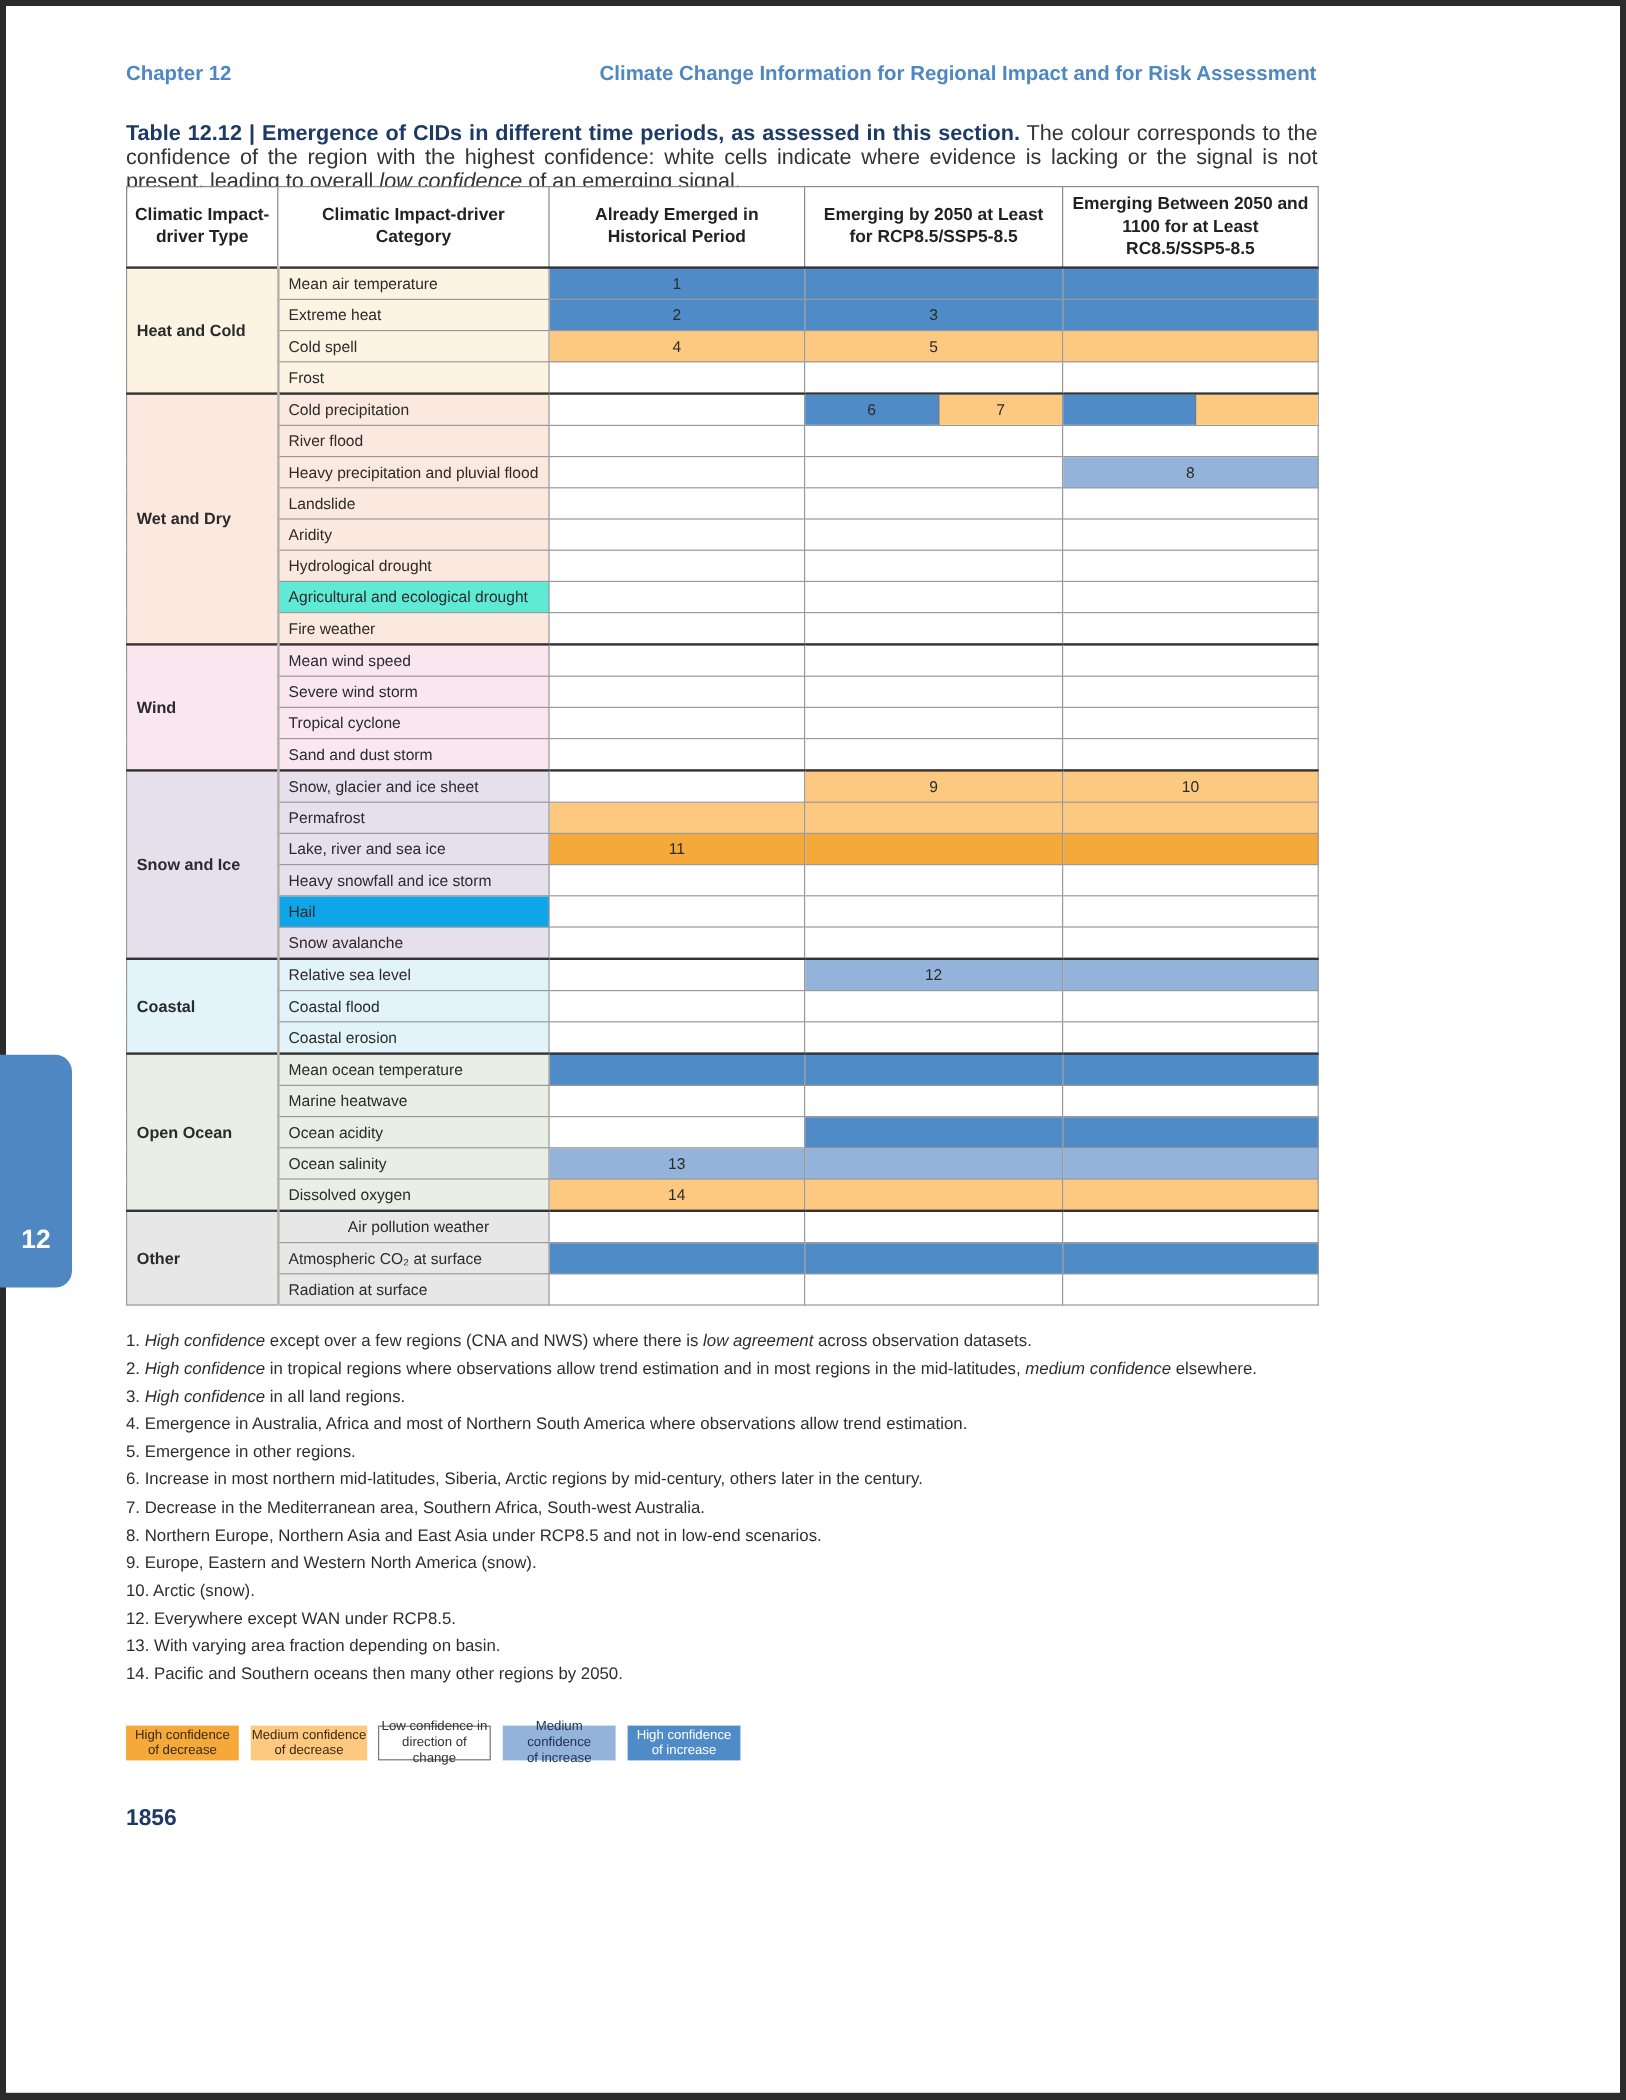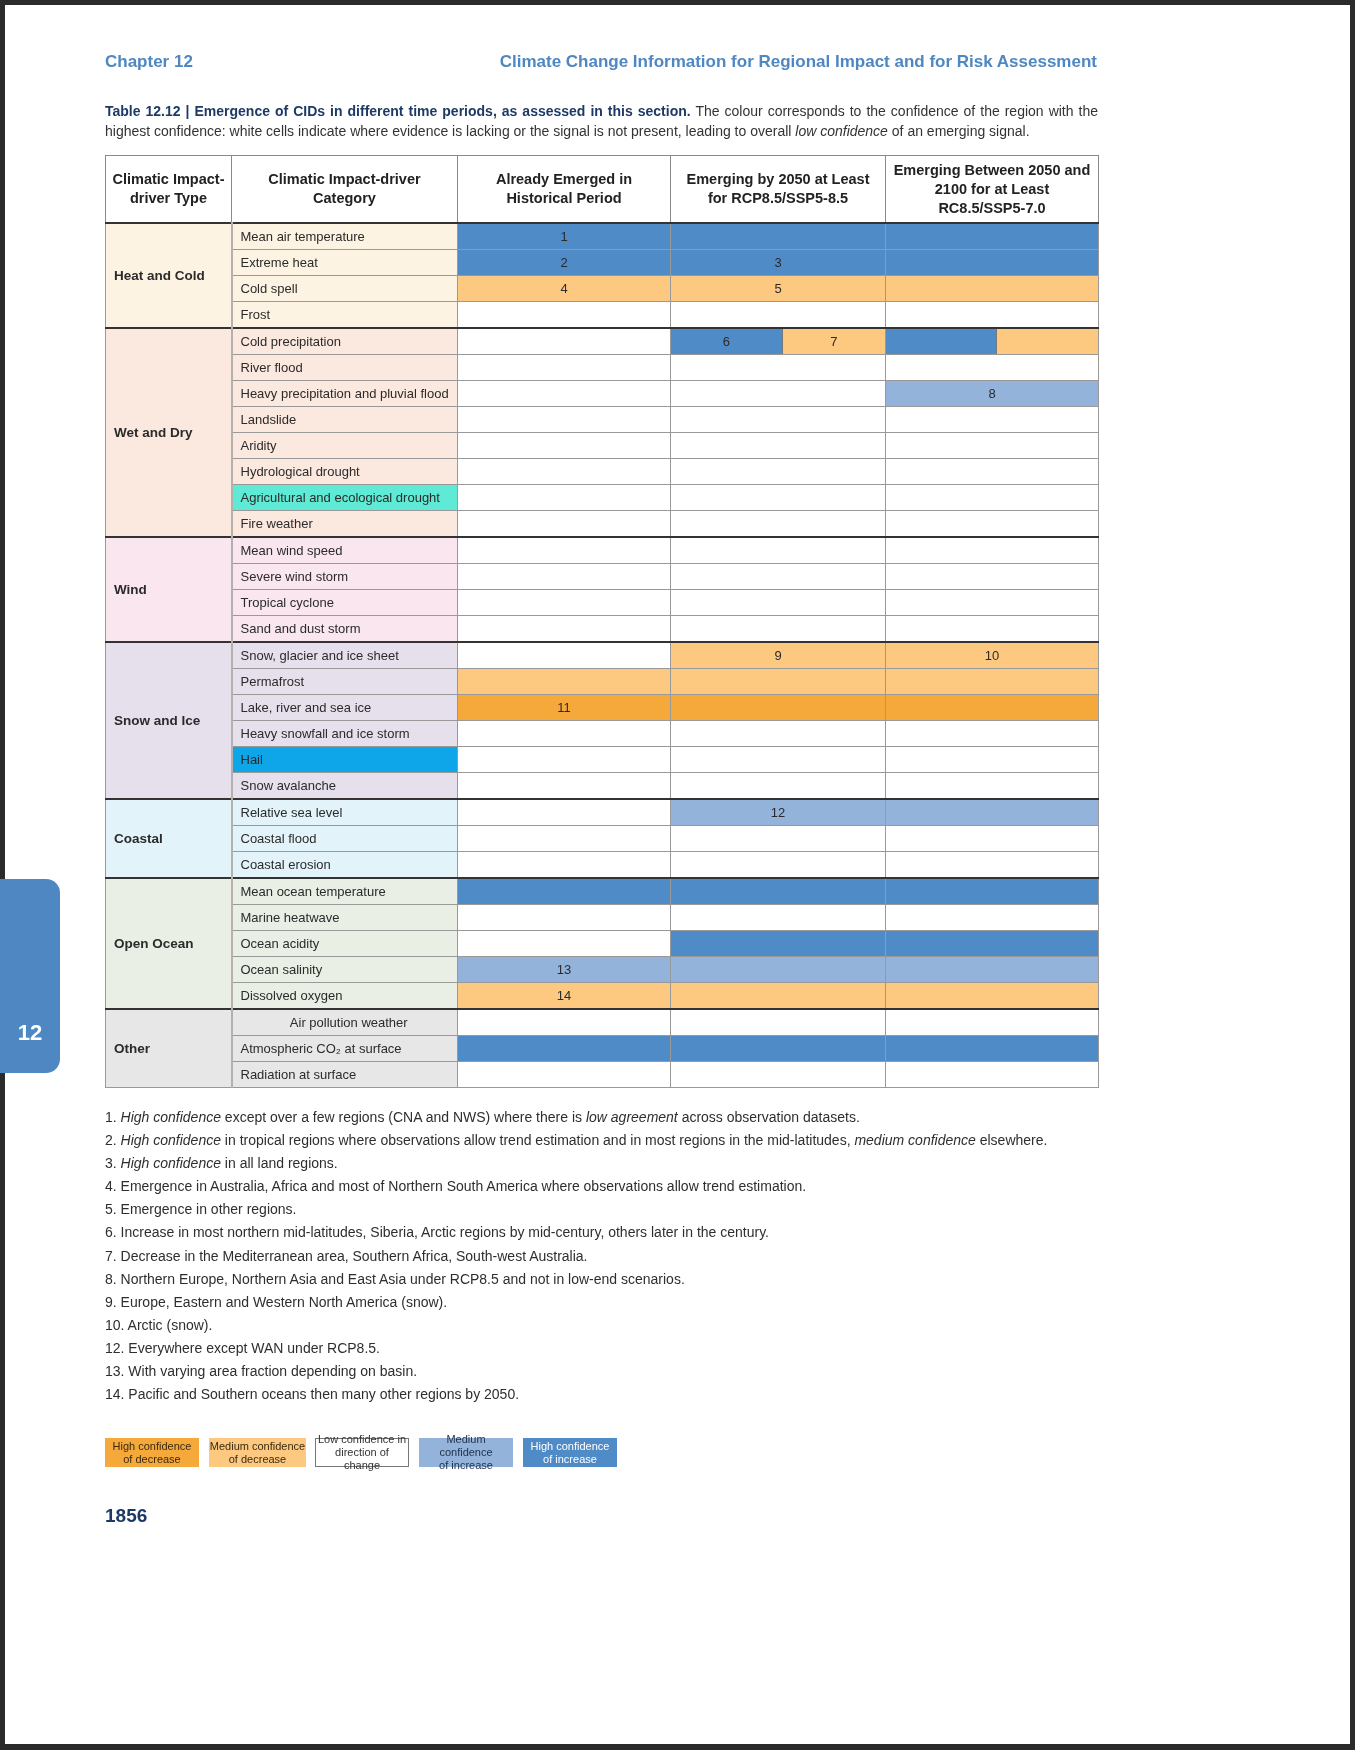--- a/index.html
+++ b/index.html
@@ -1,21 +1,21 @@
 <!DOCTYPE html>
 <html><head>
 <meta charset="utf-8">
 <style>
   html, body { margin:0; padding:0; }
   body { width:1355px; height:1750px; background:#2b2b2b; position:relative; overflow:hidden;
          font-family:"Liberation Sans", sans-serif; }
   .page { position:absolute; left:5px; top:5px; width:1345px; height:1739px; background:#ffffff; }
   .hdr-left { position:absolute; left:100px; top:47px; font-size:17px; font-weight:bold; color:#4f87c2; }
   .hdr-right { position:absolute; right:253px; top:47px; font-size:17px; font-weight:bold; color:#4f87c2; white-space:nowrap; }
-  .caption { position:absolute; left:100px; top:96px; width:993px; font-size:14px; line-height:20px; color:#333; text-align:justify; }
+  .caption { position:absolute; left:100px; top:96px; width:993px; font-size:18px; line-height:20px; color:#333; text-align:justify; }
   .caption .lead { font-weight:bold; color:#1d3a66; }
   .caption i { font-style:italic; }
   table.cid { position:absolute; left:100px; top:150px; border-collapse:collapse; table-layout:fixed; width:993px; }
   table.cid th { height:66px; border:1px solid #8a8a8a; font-size:14.5px; font-weight:bold; color:#222; background:#fff; line-height:19px; padding:0 4px; }
   table.cid thead tr { border-bottom:2px solid #333; }
   table.cid td { height:25px; border:1px solid #999; font-size:13px; color:#2b2b2b; padding:0; }
   table.cid td.type { font-weight:bold; font-size:13.5px; padding-left:8px; border-right:2px solid #b5b0ac; }
   table.cid td.cat { padding-left:8px; white-space:nowrap; }
   table.cid td.val { text-align:center; }
   tr.grp-start td { border-top:2px solid #333; }
@@ -48,21 +48,21 @@
         <col style="width:213px">
         <col style="width:215px">
         <col style="width:213px">
     </colgroup>
     <thead>
       <tr>
         <th>Climatic Impact-driver Type</th>
         <th>Climatic Impact-driver Category</th>
         <th>Already Emerged in Historical Period</th>
         <th>Emerging by 2050 at Least for RCP8.5/SSP5-8.5</th>
-        <th>Emerging Between 2050 and 2100 for at Least RC8.5/SSP5-7.0</th>
+        <th>Emerging Between 2050 and 1100 for at Least RC8.5/SSP5-8.5</th>
       </tr>
     </thead>
     <tbody id="tbody">
         <tr>
           <td class="type" rowspan="4" style="background: rgb(253, 243, 226);">Heat and Cold</td>
           <td class="cat" style="background: rgb(253, 243, 226);">Mean air temperature</td>
           <td class="val" style="background: rgb(79, 139, 199);">1</td>
           <td class="val" style="background: rgb(79, 139, 199);"></td>
           <td class="val" style="background: rgb(79, 139, 199);"></td>
         </tr>

